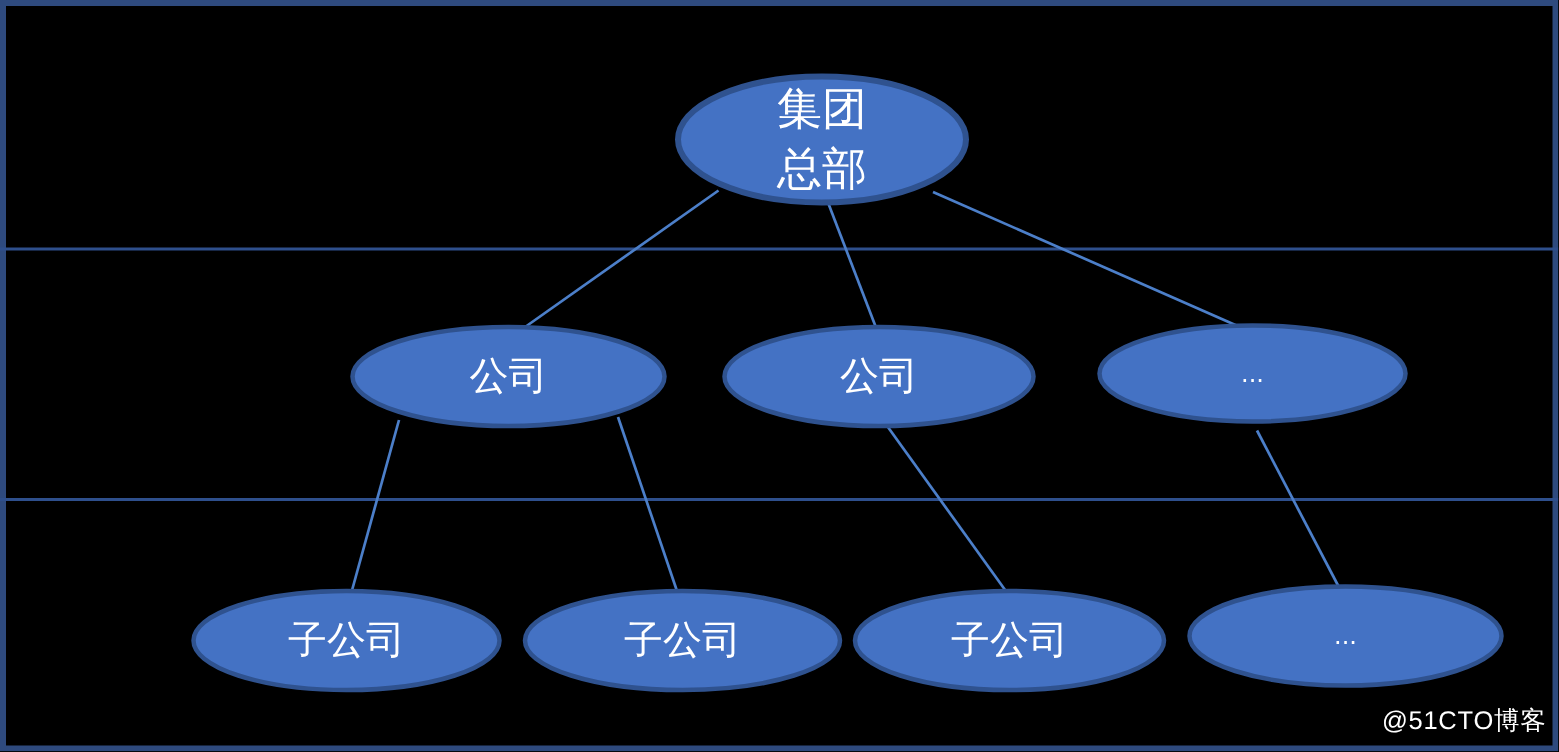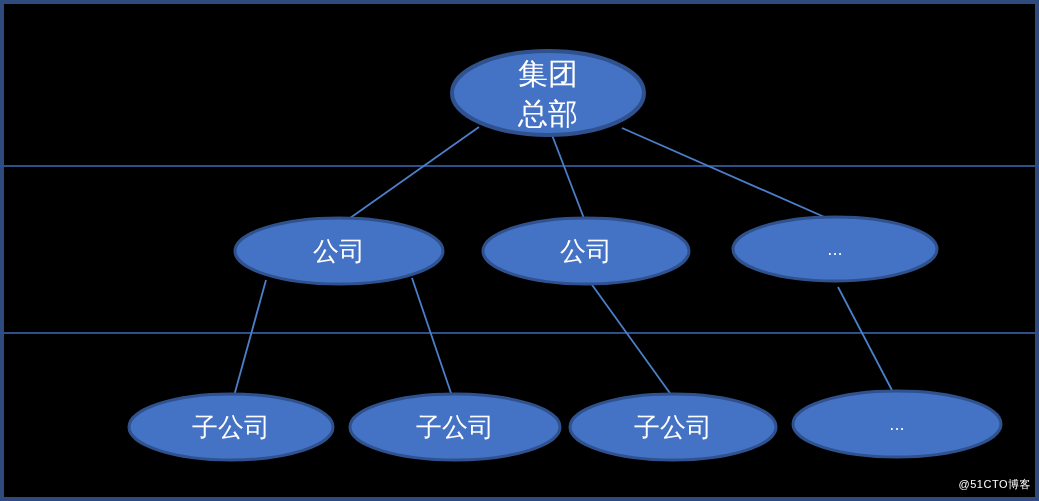--- a/index.html
+++ b/index.html
@@ -24,21 +24,21 @@
   #diagram-svg text {
     font-family: "DejaVu Sans", sans-serif;
     text-anchor: middle;
     dominant-baseline: central;
   }
   .watermark {
     position: absolute;
     right: 8px;
     bottom: 9px;
     color: #ffffff;
-    font-size: 11px;
+    font-size: 17px;
     letter-spacing: 0.5px;
     font-family: "Liberation Sans", sans-serif;
   }
 </style>
 </head>
 <body>
 
 <div id="canvas">
   <svg id="diagram-svg" width="1039" height="501" viewBox="0 0 1039 501" xmlns="http://www.w3.org/2000/svg">
       <rect x="2" y="2" width="1035" height="497" fill="none" stroke="#2E4A7E" stroke-width="4"></rect>

